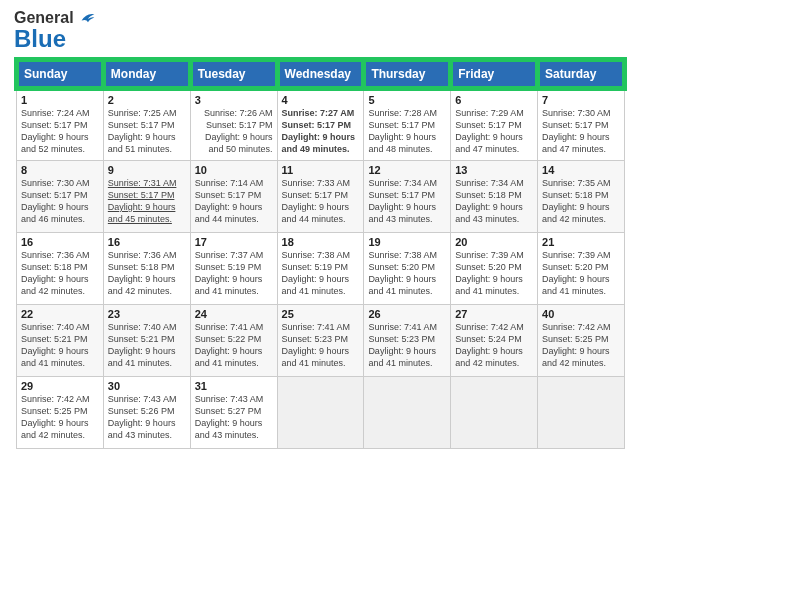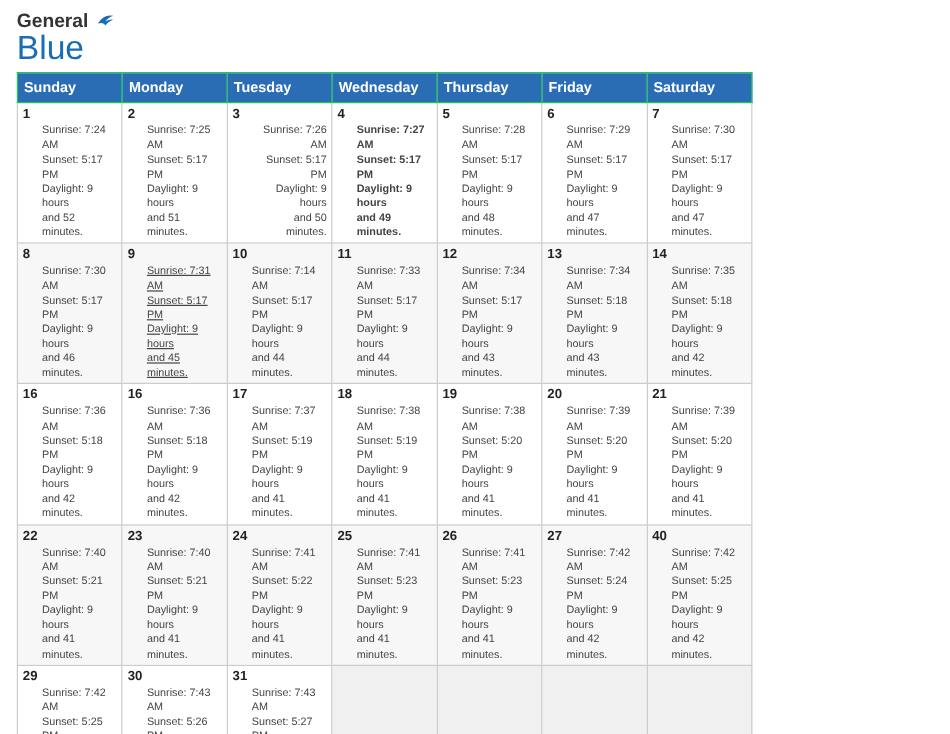--- a/index.html
+++ b/index.html
@@ -28,22 +28,22 @@
       font-weight: bold;
     }
     .logo-general {
       color: #333;
       font-size: 16px;
       font-weight: bold;
       line-height: 1;
     }
     .logo-blue {
       color: #1a6db5;
-      font-size: 28px;
-      font-weight: normal;
+      font-size: 24px;
+      font-weight: bold;
       line-height: 1;
       text-align: right;
     }
     .logo-icon {
       display: inline-block;
       width: 16px;
       height: 16px;
       margin-left: 2px;
       vertical-align: middle;
     }
@@ -65,21 +65,21 @@
       border-collapse: collapse;
       font-size: 10px;
     }
     .calendar-table th {
       background-color: #2a6db5;
       color: #fff;
       text-align: left;
       padding: 5px 5px;
       font-size: 12px;
       font-weight: bold;
-      border: 1px solid #22c55e;
+      border: 5px solid #22c55e;
     }
     .calendar-table td {
       border: 1px solid #ccc;
       vertical-align: top;
       padding: 3px 4px;
       width: calc(100% / 7);
       height: 72px;
       background: #fff;
     }
     .calendar-table td.empty {
@@ -92,21 +92,20 @@
       font-weight: bold;
       font-size: 11px;
       display: block;
       margin-bottom: 1px;
       color: #222;
     }
     .day-detail {
       font-size: 9px;
       color: #444;
       line-height: 1.35;
-      margin-left: 16px;
     }
   </style>
 </head>
 <body>
 
 <div class="container">
   <div class="header-row">
     <div class="logo">
       <span class="logo-general">
         General

